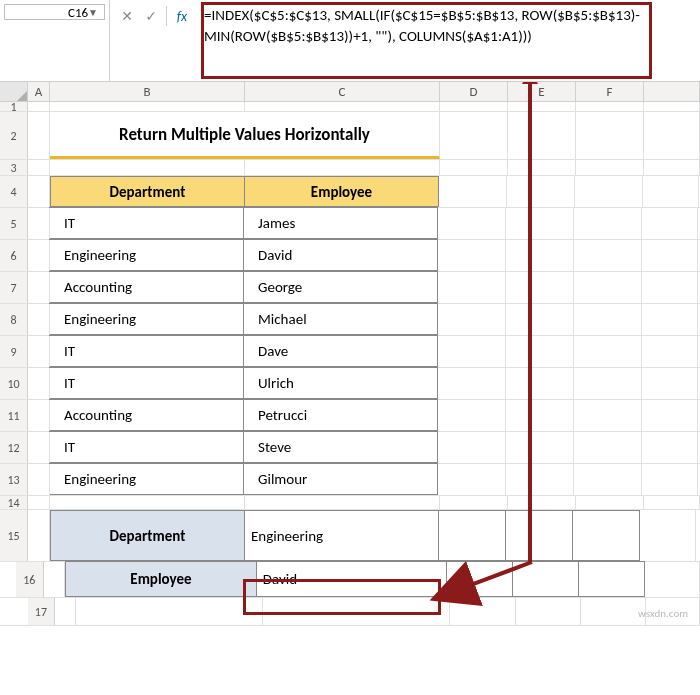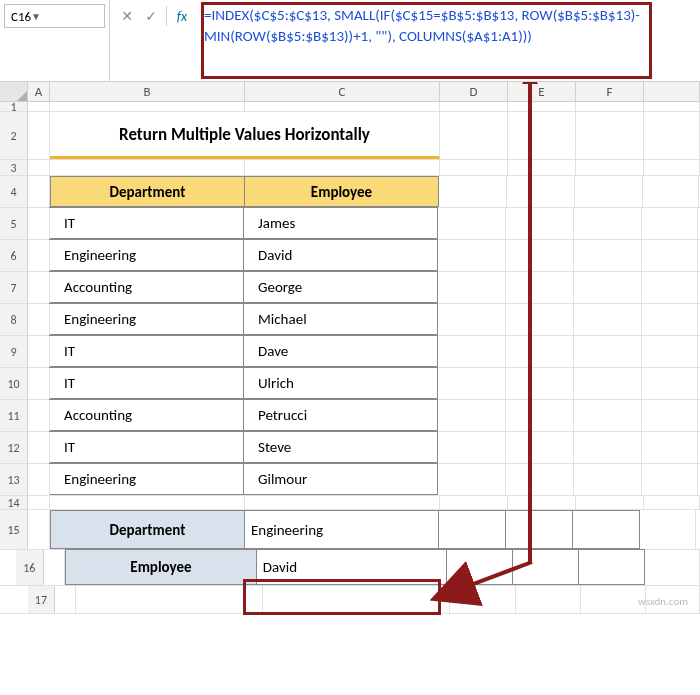--- a/index.html
+++ b/index.html
@@ -1,28 +1,28 @@
 <!DOCTYPE html>
 <html><head>
   <meta charset="utf-8">
   <style>
     * { box-sizing: border-box; margin: 0; padding: 0; }
     html, body { width: 700px; height: 695px; overflow: hidden; font-family: 'Segoe UI', Calibri, Arial, sans-serif; background: #fff; }
     
     
     .fbar-row { display: flex; align-items: stretch; border-bottom: 1px solid #d0d0d0; height: 82px; background: #fff; }
     .namebox { width: 110px; display: flex; align-items: flex-start; padding: 4px 4px; border-right: 1px solid #d0d0d0; }
-    .namebox-input { width: 100%; display: flex; align-items: center; justify-content: flex-start; border: 1px solid #bfbfbf; height: 24px; padding: 0 6px; font-size: 13px; background: #fff; }
+    .namebox-input { width: 100%; display: flex; align-items: center; justify-content: flex-end; border: 1px solid #bfbfbf; height: 16px; padding: 0 6px; font-size: 13px; background: #fff; }
     .namebox-input .chev { color: #666; font-size: 10px; }
     .fbar-side { display: flex; align-items: flex-start; padding-top: 6px; gap: 2px; padding-left: 6px; padding-right: 6px; }
     .fbar-btn { width: 22px; height: 20px; display: flex; align-items: center; justify-content: center; color: #888; font-size: 14px; }
     .fbar-btn.fx { font-style: italic; color: #0369a1; font-size: 14px; }
     .fbar-sep { width: 1px; height: 20px; background: #d0d0d0; margin: 0 2px; }
     .formula-box { flex: 1; position: relative; }
-    .formula-text { position: absolute; left: 5px; top: 5px; right: 20px; font-size: 15px; color: #1d4ed8; line-height: 1.4; font-family: Calibri, Arial, sans-serif; }
+    .formula-text { position: absolute; left: 5px; top: 5px; right: 20px; font-size: 15px; color: #000000; line-height: 1.4; font-family: Calibri, Arial, sans-serif; }
     .formula-outline { position: absolute; left: 2px; top: 2px; right: 48px; bottom: 2px; border: 3px solid #8B1A1A; }
     
     
     .grid-area { position: relative; }
     .colhead { display: flex; height: 20px; border-bottom: 1px solid #d0d0d0; background: #f3f2f1; }
     .rowhead-spacer { width: 28px; border-right: 1px solid #d0d0d0; background: #e6e6e6; position: relative; }
     .rowhead-spacer::after { content: ""; position: absolute; right: 0; bottom: 0; border-left: 10px solid transparent; border-bottom: 10px solid #b0b0b0; }
     .ch { border-right: 1px solid #d0d0d0; display: flex; align-items: center; justify-content: center; font-size: 13px; color: #555; }
     .cA { width: 22px; }
     .cB { width: 195px; }
@@ -236,21 +236,21 @@
       <div class="rh">14</div>
       <div class="cell cA"></div>
         <div class="cell cB"></div>
         <div class="cell cC"></div>
         <div class="cell cD"></div>
         <div class="cell cE"></div>
         <div class="cell cF"></div>
         <div class="cell cG"></div>
     </div>
 
-    <div class="row" style="height:40px;">
+    <div class="row" style="height:52px;">
       <div class="rh">15</div>
       <div class="cell cA"></div>
       <div class="bhdr cB">Department</div>
       <div class="bcell cC">Engineering</div>
       <div class="bcell-empty cD"></div>
       <div class="bcell-empty cE"></div>
       <div class="bcell-empty cF"></div>
       <div class="cell cG"></div>
     </div>
 

